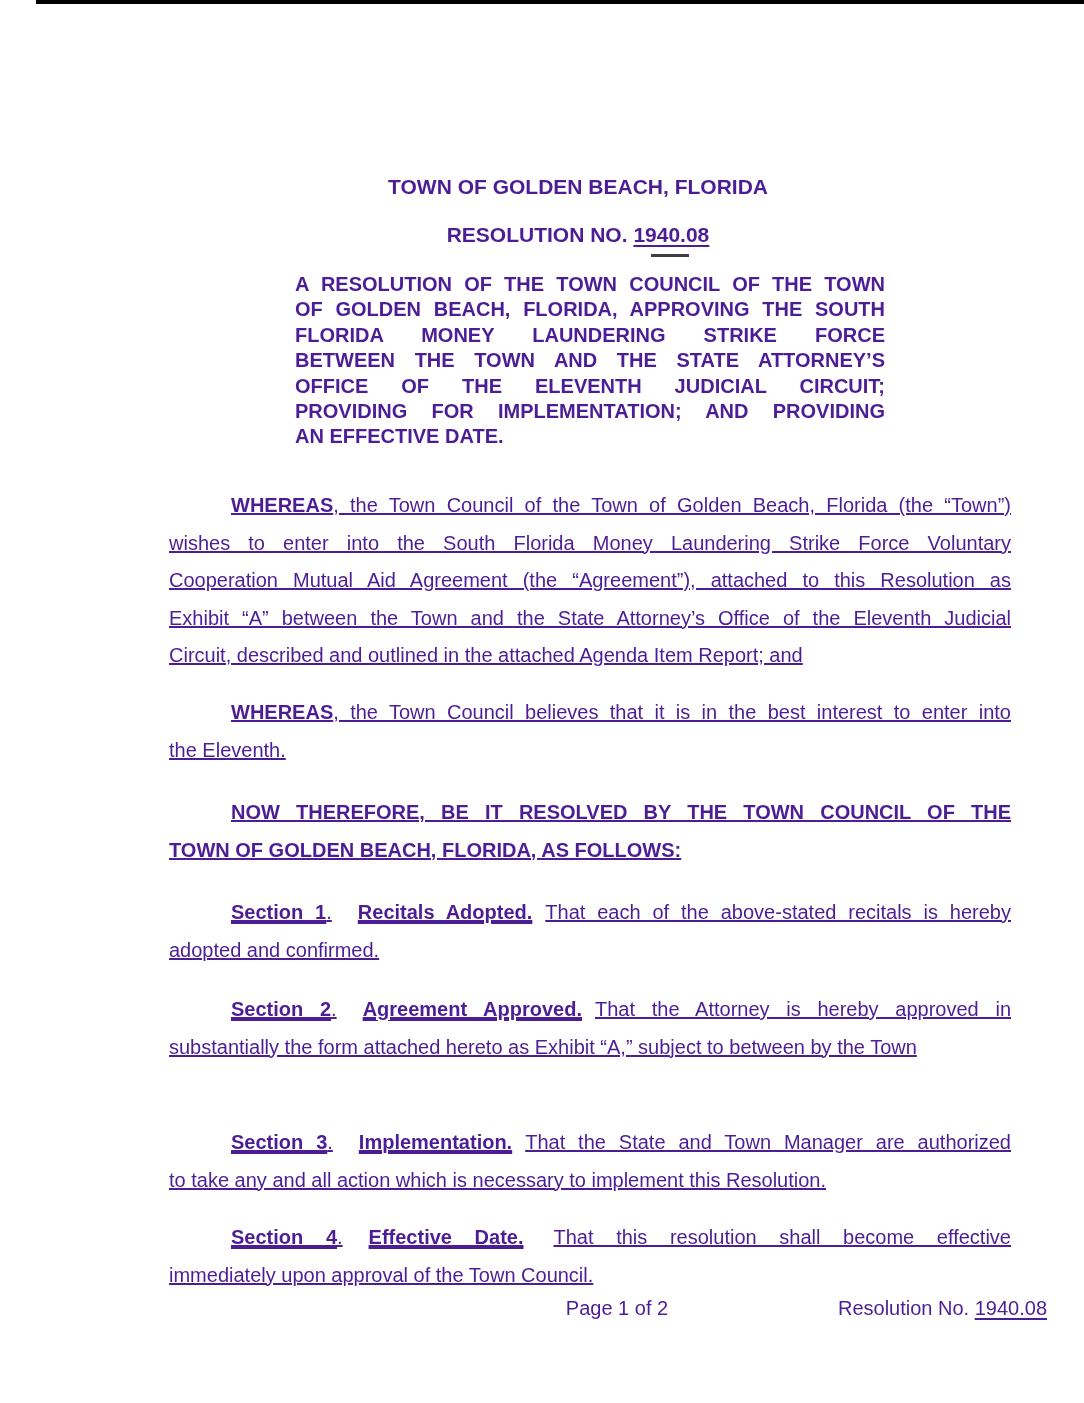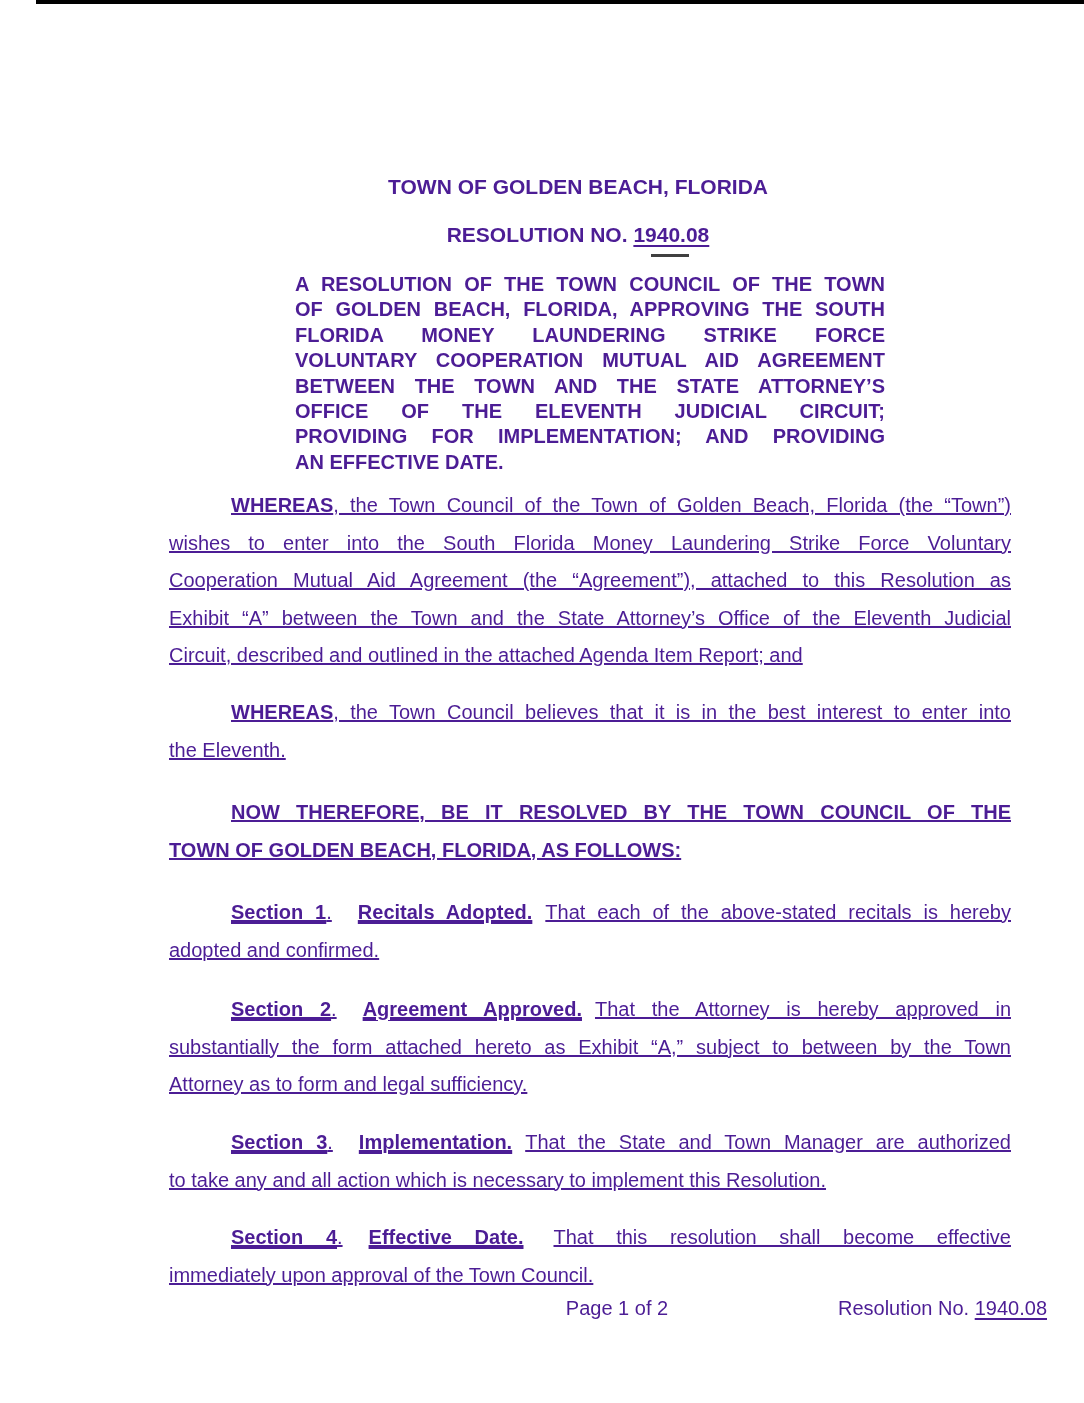--- a/index.html
+++ b/index.html
@@ -51,21 +51,20 @@
   <div class="blk title title1">TOWN OF GOLDEN BEACH, FLORIDA</div>
 
   <div class="blk title title2"><span>RESOLUTION NO. </span><span class="u">1940.08</span></div>
 
   <div class="artifact"></div>
 
   <div class="blk caption">
       <div class="line"><span>A RESOLUTION OF THE TOWN COUNCIL OF THE TOWN</span></div>
       <div class="line"><span>OF GOLDEN BEACH, FLORIDA, APPROVING THE SOUTH</span></div>
       <div class="line"><span>FLORIDA MONEY LAUNDERING STRIKE FORCE</span></div>
-      <div class="line"><span>VOLUNTARY COOPERATION MUTUAL AID AGREEMENT</span></div>
       <div class="line"><span>BETWEEN THE TOWN AND THE STATE ATTORNEY’S</span></div>
       <div class="line"><span>OFFICE OF THE ELEVENTH JUDICIAL CIRCUIT;</span></div>
       <div class="line"><span>PROVIDING FOR IMPLEMENTATION; AND PROVIDING</span></div>
       <div class="line"><span>AN EFFECTIVE DATE.</span></div>
     </div>
 
   <div class="blk para b0">
       <div class="line"><span class="b">WHEREAS</span><span>, the Town Council of the Town of Golden Beach, Florida (the “Town”)</span></div>
       <div class="line"><span>wishes to enter into the South Florida Money Laundering Strike Force Voluntary</span></div>
       <div class="line"><span>Cooperation Mutual Aid Agreement (the “Agreement”), attached to this Resolution as</span></div>
@@ -80,21 +79,20 @@
       <div class="line"><span class="b">NOW THEREFORE, BE IT RESOLVED BY THE TOWN COUNCIL OF THE</span></div>
       <div class="line"><span class="b">TOWN OF GOLDEN BEACH, FLORIDA, AS FOLLOWS:</span></div>
     </div>
   <div class="blk para b3">
       <div class="line"><span class="b u">Section 1</span><span style="padding-right: 26px;">.</span><span class="b u" style="padding-right: 13px;">Recitals Adopted.</span><span>That each of the above-stated recitals is hereby</span></div>
       <div class="line"><span>adopted and confirmed.</span></div>
     </div>
   <div class="blk para b4">
       <div class="line"><span class="b u">Section 2</span><span style="padding-right: 26px;">.</span><span class="b u" style="padding-right: 13px;">Agreement Approved.</span><span>That the Attorney is hereby approved in</span></div>
       <div class="line"><span>substantially the form attached hereto as Exhibit “A,” subject to between by the Town</span></div>
-      <div class="line"><span>Attorney as to form and legal sufficiency.</span></div>
     </div>
   <div class="blk para b5">
       <div class="line"><span class="b u">Section 3</span><span style="padding-right: 26px;">.</span><span class="b u" style="padding-right: 13px;">Implementation.</span><span>That the State and Town Manager are authorized</span></div>
       <div class="line"><span>to take any and all action which is necessary to implement this Resolution.</span></div>
     </div>
   <div class="blk para b6">
       <div class="line"><span class="b u">Section 4</span><span style="padding-right: 26px;">.</span><span class="b u" style="padding-right: 30px;">Effective Date.</span><span>That this resolution shall become effective</span></div>
       <div class="line"><span>immediately upon approval of the Town Council.</span></div>
     </div>
 

